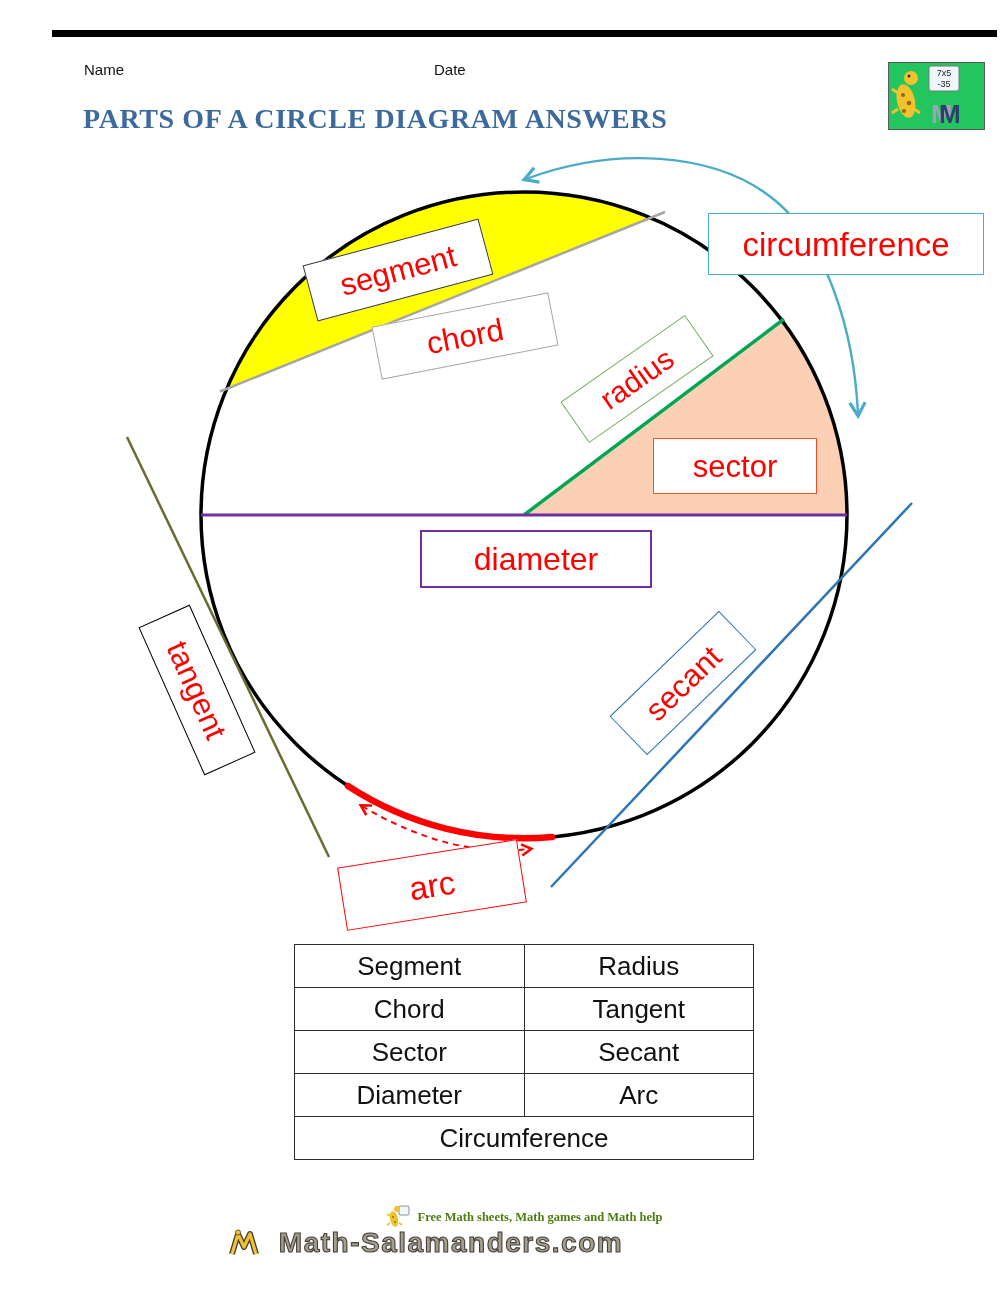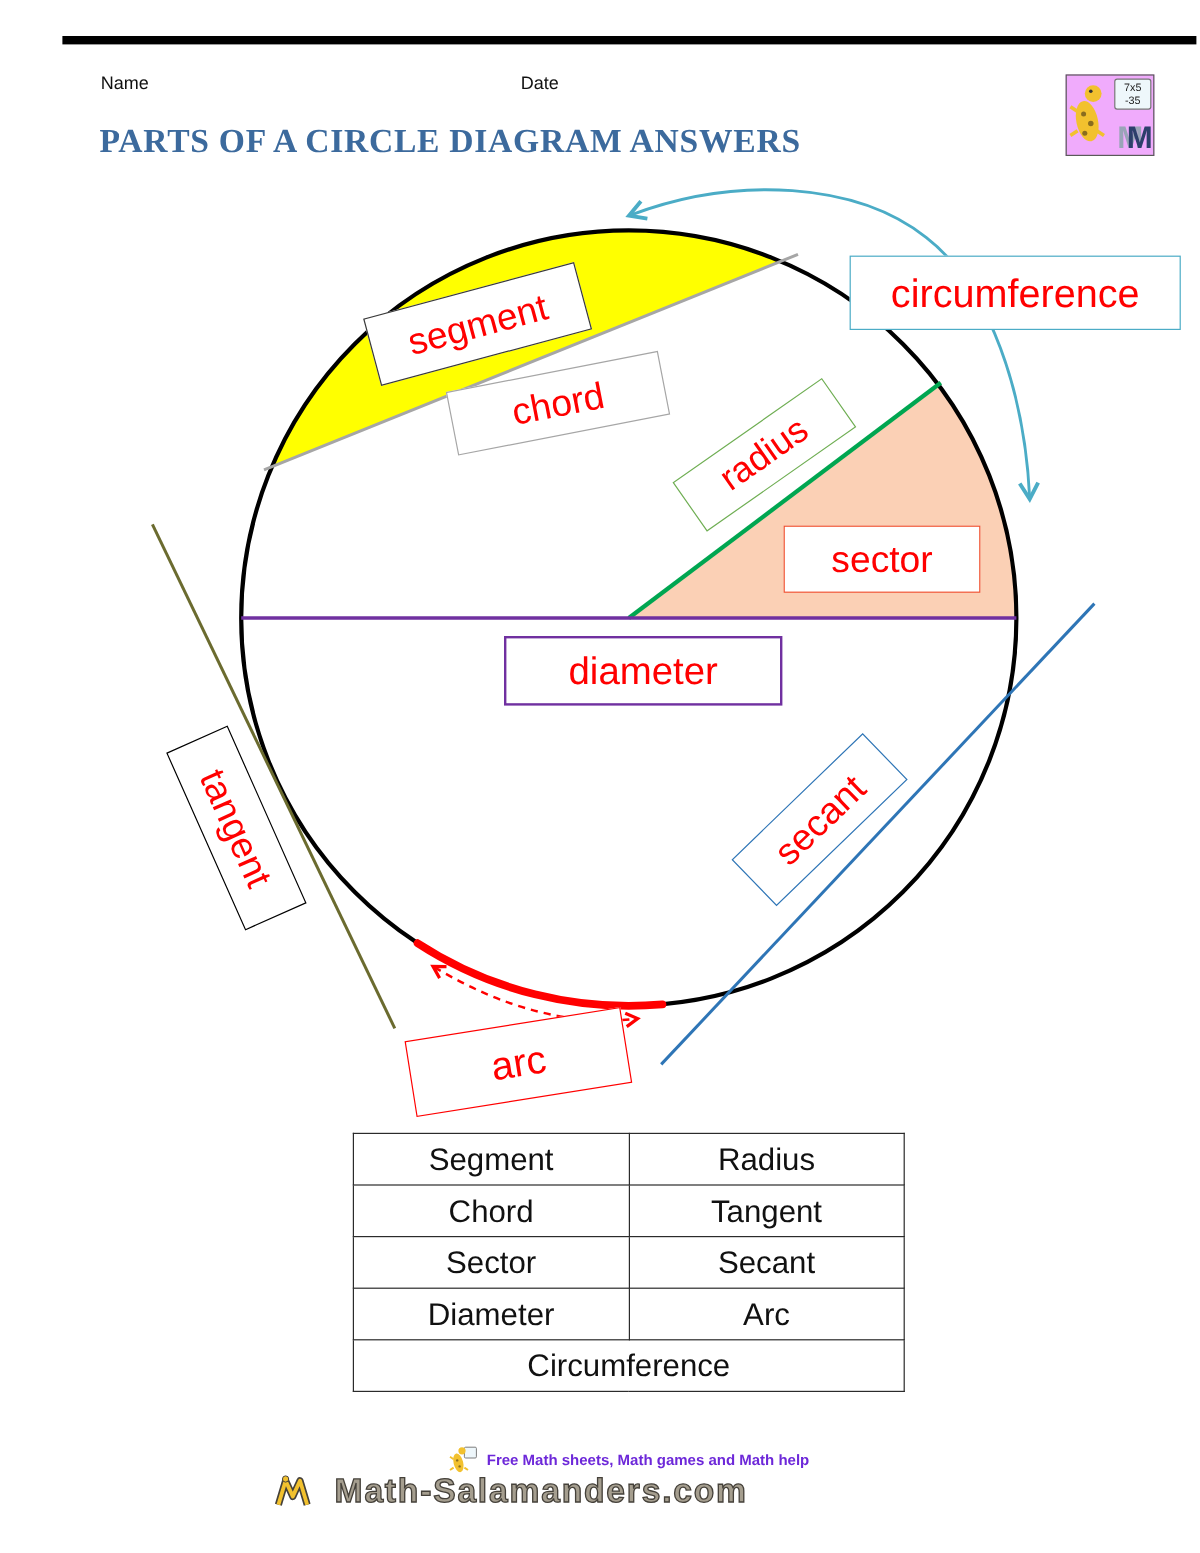--- a/index.html
+++ b/index.html
@@ -9,22 +9,22 @@
 
   .topbar { position:absolute; left:28px; top:30px; width:945px; height:7px; background:#000; }
 
   .meta-label { position:absolute; font-size:15px; color:#111; }
   .meta-name { left:60px; top:61px; }
   .meta-date { left:410px; top:61px; }
 
   .title { position:absolute; left:59px; top:103px; font-family:"Liberation Serif", serif;
            font-size:28px; letter-spacing:0.6px; color:#3c6a9d; white-space:nowrap;font-weight:bold; }
 
-  .logo-box { position:absolute; left:864px; top:62px; width:74px; height:68px;
-              border:1px solid #5a5a5a; background:#f0abfc; }
+  .logo-box { position:absolute; left:864px; top:62px; width:97px; height:68px;
+              border:1px solid #5a5a5a; background:#22c55e; }
 
   svg.diagram { position:absolute; left:0; top:0; }
 
   .dlabel { position:absolute; display:flex; align-items:center; justify-content:center;
             background:#fff; color:#ff0000; white-space:nowrap; line-height:1; }
   .lbl-segment       { left:283px; top:241px; width:182px; height:58px; transform:rotate(-15deg); border:1px solid #3a3a3a; font-size:31px; }
   .lbl-chord         { left:351px; top:309px; width:180px; height:54px; transform:rotate(-11deg); border:1px solid #a6a6a6; font-size:31px; }
   .lbl-radius        { left:537px; top:354px; width:152px; height:50px; transform:rotate(-35deg); border:1px solid #6fae53; font-size:30px; }
   .lbl-sector        { left:629px; top:438px; width:164px; height:56px; border:1.5px solid #f0512d; font-size:31px; }
   .lbl-diameter      { left:396px; top:530px; width:232px; height:58px; border:2px solid #7030a0; font-size:32px; }
@@ -32,21 +32,21 @@
   .lbl-tangent       { left:92px;  top:662px; width:162px; height:56px; transform:rotate(66deg); border:1px solid #000; font-size:31px; }
   .lbl-secant        { left:583px; top:656px; width:152px; height:54px; transform:rotate(-44deg); border:1px solid #2e75b6; font-size:31px; }
   .lbl-arc           { left:317px; top:853px; width:182px; height:64px; transform:rotate(-9deg); border:1.5px solid #ff0000; font-size:33px; }
 
   table.atable { position:absolute; left:270px; top:944px; width:460px; border-collapse:collapse;
                  font-size:26px; color:#111; }
   table.atable td { border:1.5px solid #2b2b2b; height:43px; text-align:center; width:50%; padding:0; }
 
   .footer-tagline { position:absolute; left:0; top:1205px; width:1000px;
                     display:flex; justify-content:center; align-items:center; gap:8px; }
-  .footer-tagline .txt { font-size:12.5px; font-weight:bold; color:#6d28d9; }
+  .footer-tagline .txt { font-size:12.5px; font-weight:bold; color:#4d7c0f;font-family:Liberation Serif, serif; }
 
   .site-line { position:absolute; left:0; top:1227px; width:804px;
                display:flex; justify-content:center; align-items:center; gap:20px; }
   .site-name { font-size:28px; font-weight:700; letter-spacing:1.5px;
                color:#a59e8f; -webkit-text-stroke:1.1px #45413a; }
 </style>
 </head>
 <body>
 
 <div class="page">

